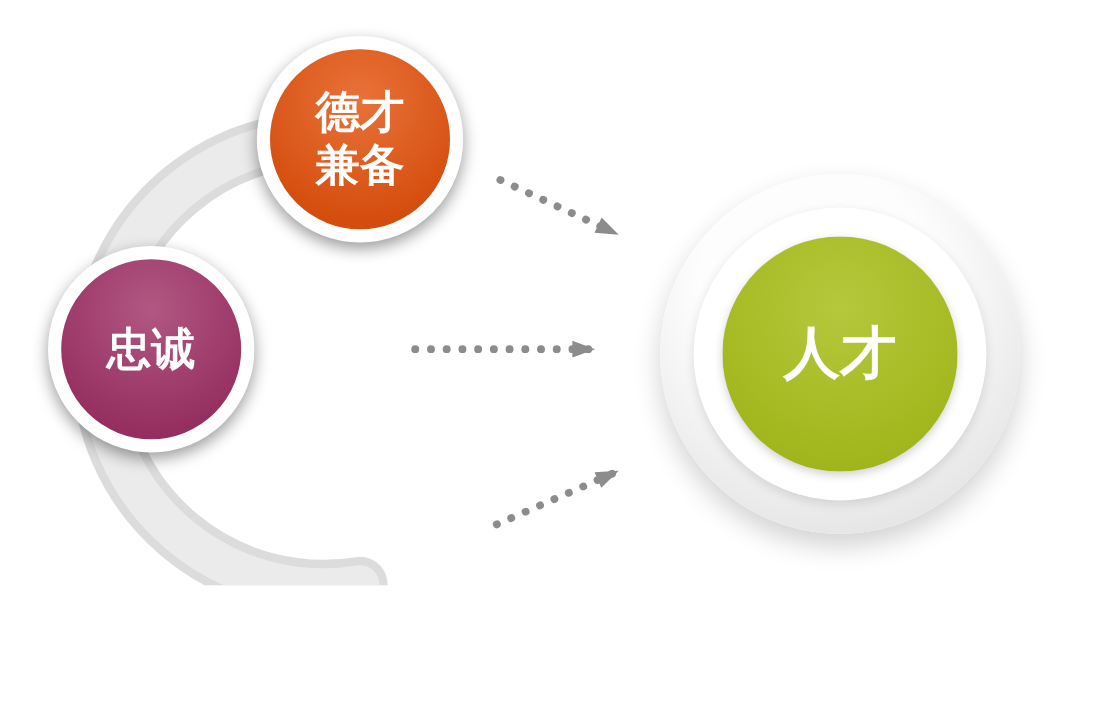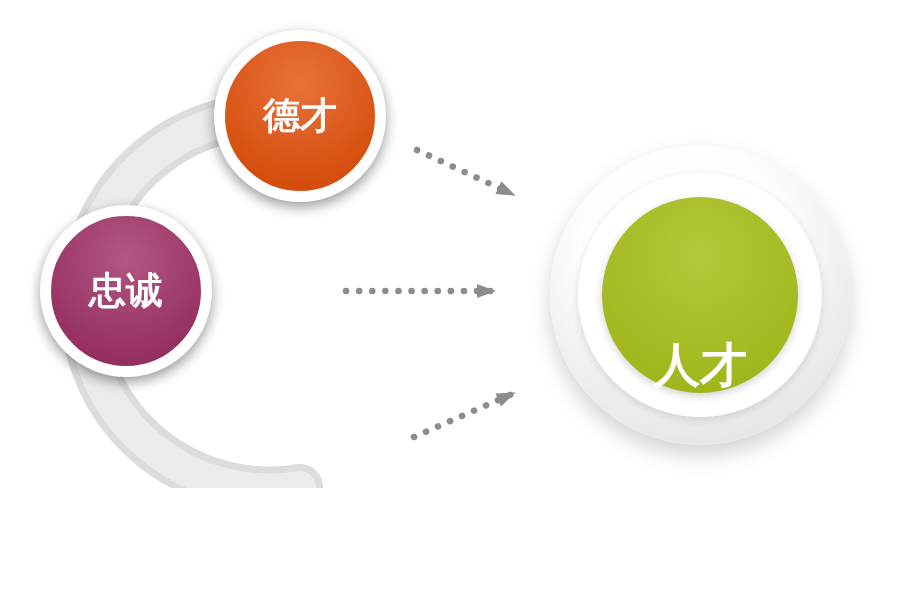--- a/index.html
+++ b/index.html
@@ -76,21 +76,21 @@
     align-items: center;
     justify-content: center;
   }
   .target-inner {
     width: 196px;
     height: 196px;
     border-radius: 50%;
     display: flex;
     flex-direction: column;
     align-items: center;
-    justify-content: flex-end;
+    justify-content: center;
     color: #ffffff;
     font-weight: bold;
     font-size: 47px;
     line-height: 1.2;
     text-align: center;
     box-shadow: 0 3px 8px rgba(0,0,0,0.18);
     background-image: radial-gradient(circle at 50% 30%, rgba(255,255,255,0.14), rgba(0,0,0,0.05) 80%);
   }
   .target-inner span { display: block; }
 </style>
@@ -109,20 +109,21 @@
     <path d="M 300 118 A 187 187 0 1 0 300 487" fill="none" stroke="#dcdcdc" stroke-width="46" stroke-linecap="round"></path>
     <path d="M 300 118 A 187 187 0 1 0 300 487" fill="none" stroke="#f4f4f4" stroke-width="32" stroke-linecap="round" style="stroke: rgb(235, 235, 235);"></path>
 
     <line class="dots" x1="417" y1="150" x2="512" y2="194" marker-end="url(#ah)" style="stroke: rgb(140, 140, 140);"></line>
     <line class="dots" x1="346" y1="291" x2="492" y2="291" marker-end="url(#ah)" style="stroke: rgb(140, 140, 140);"></line>
     <line class="dots" x1="414" y1="437" x2="512" y2="394" marker-end="url(#ah)" style="stroke: rgb(140, 140, 140);"></line>
   </svg>
 
   <div class="node node-1" style="background-color: rgb(228, 83, 14);">
     <span>德才</span>
+    <span>兼备</span>
   </div>
 
   <div class="node node-2" style="background-color: rgb(160, 50, 103);">
     <span>忠诚</span>
   </div>
 
 
   <div class="target-outer">
     <div class="target-mid">
       <div class="target-inner" style="background-color: rgb(169, 191, 28);">

